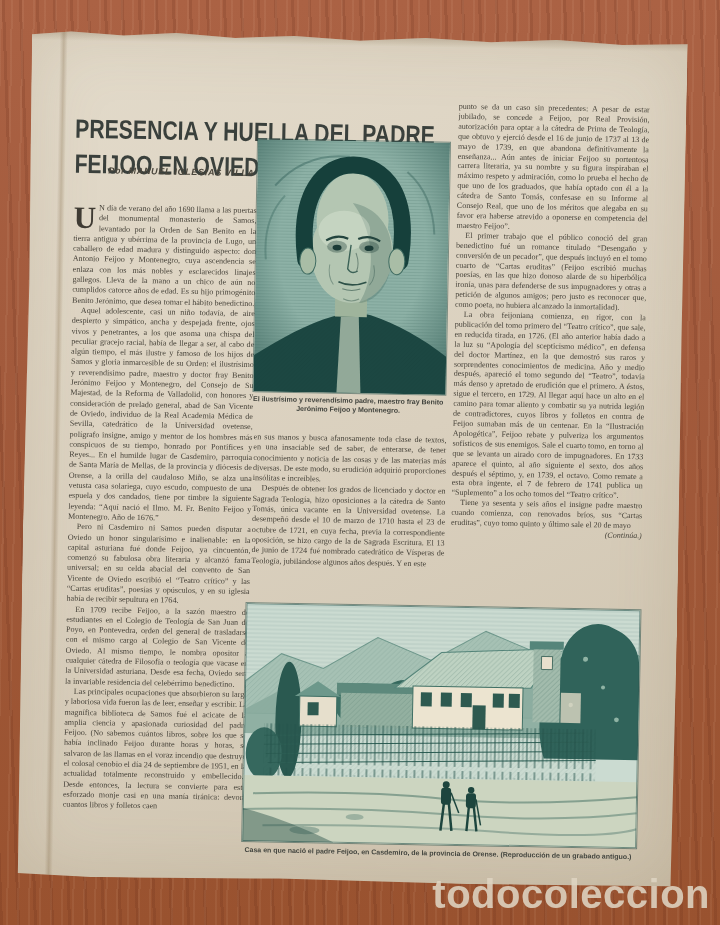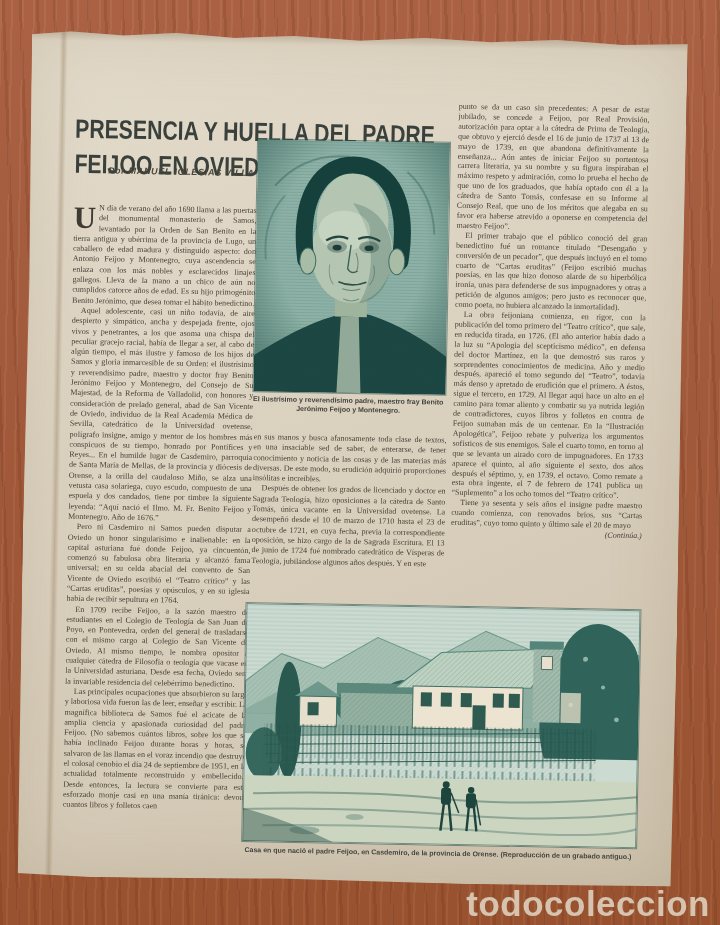--- a/index.html
+++ b/index.html
@@ -63,23 +63,23 @@
   #house{left:224px;top:568px;width:394px;height:238px;}
 
   .caption{
     position:absolute;font-family:"Liberation Sans",sans-serif;font-weight:bold;
     font-size:7px;line-height:8.8px;text-align:center;color:#43453f;
   }
   #portrait-caption{left:220px;top:361px;width:206px;}
   #house-caption{left:222px;top:812px;width:398px;}
 
   .watermark{
-    position:absolute;right:10px;bottom:1px;
+    position:absolute;right:10px;bottom:8px;
     font-family:"Liberation Sans",sans-serif;font-weight:bold;
-    font-size:35px;letter-spacing:0.5px;color:rgba(222,212,194,0.88);
+    font-size:40px;letter-spacing:0.5px;color:rgba(222,212,194,0.88);
   }
 </style>
 </head>
 <body>
 
 <div class="wood"></div>
 
 <div class="paper">
   <div class="crease"></div>
   <div class="crease2"></div>

